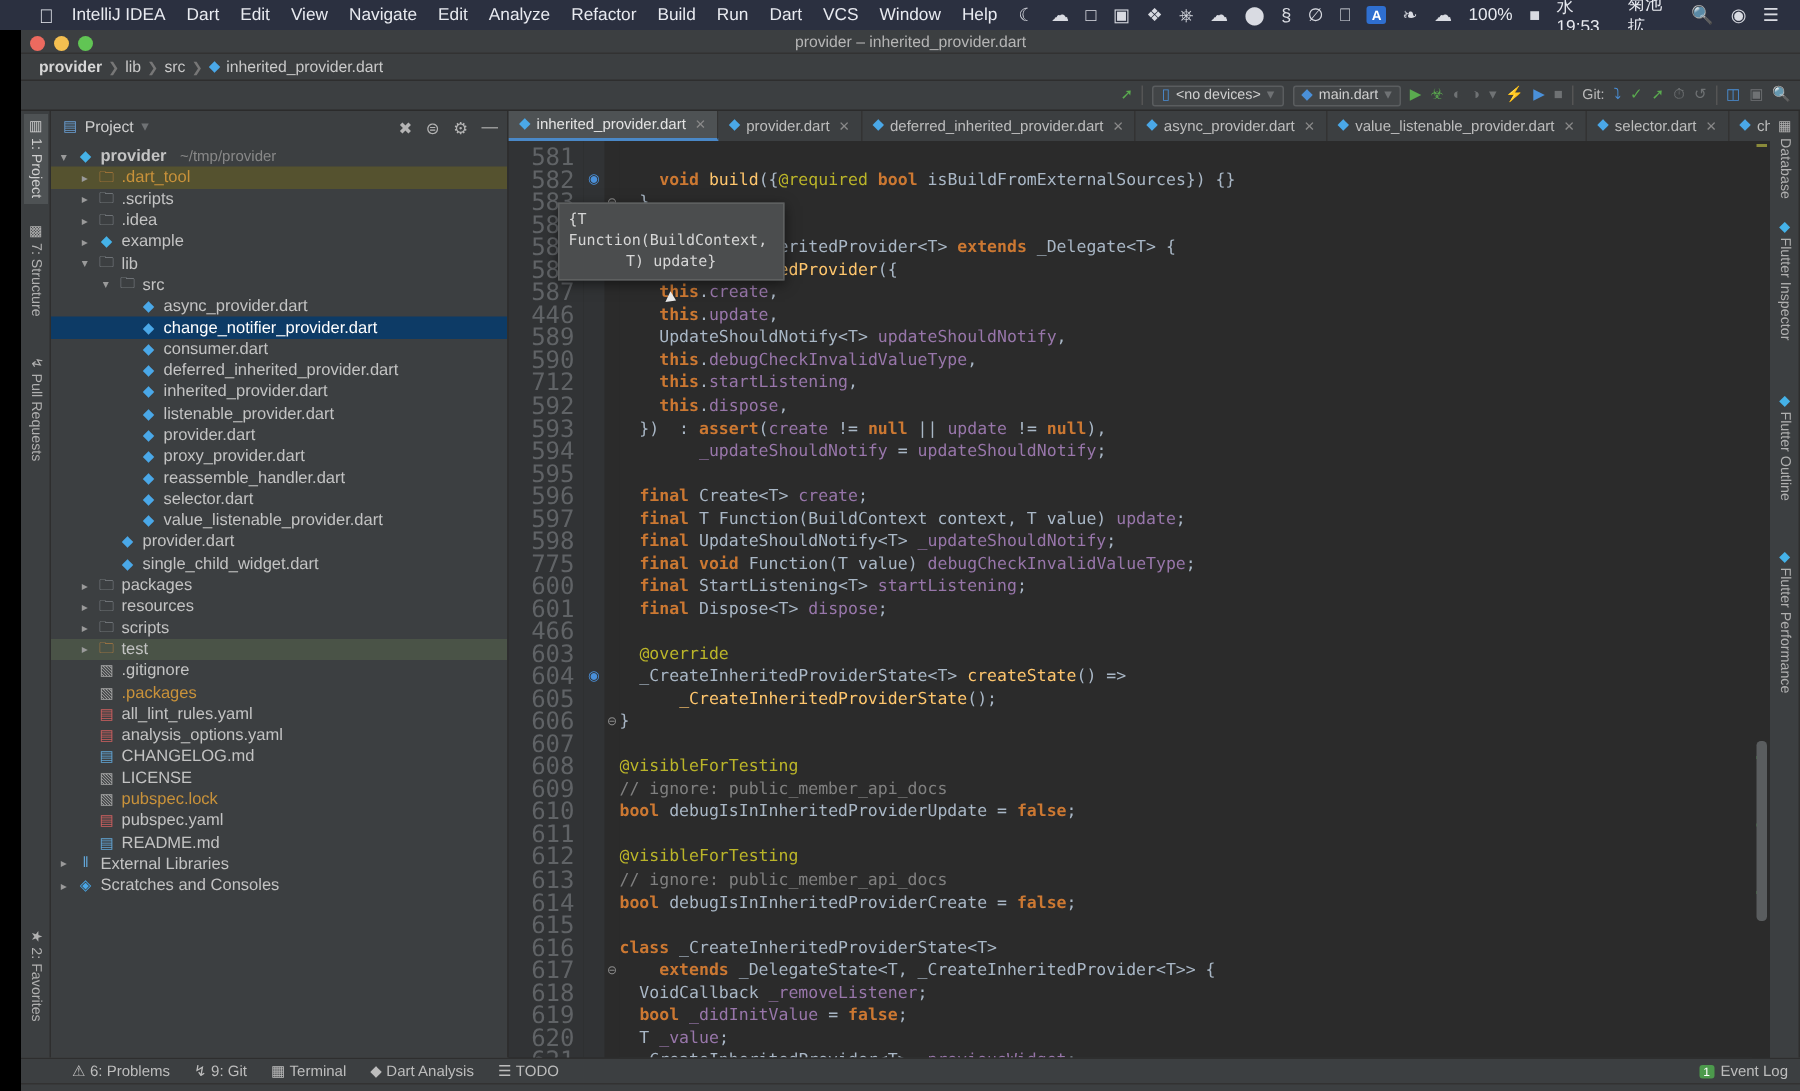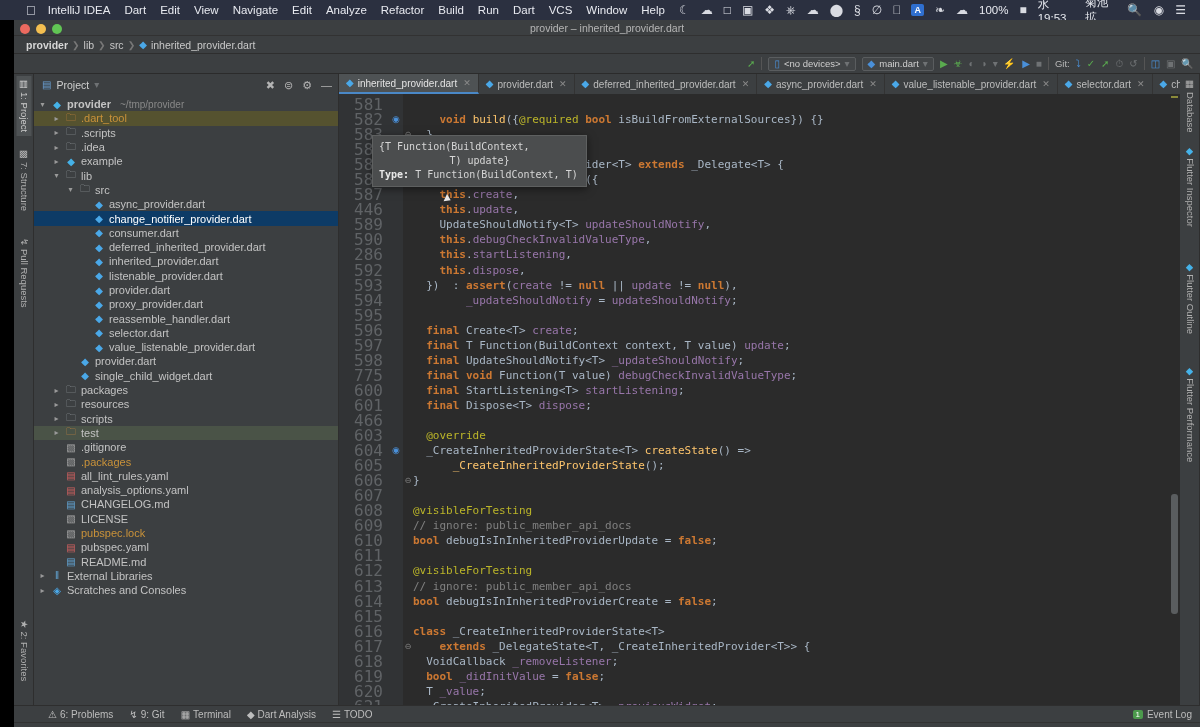--- a/index.html
+++ b/index.html
@@ -79,21 +79,21 @@
   .fold{width:10px;flex:none;background:#2b2b2b;padding-top:3px;}
   .fold div{height:15.05px;line-height:15.05px;font-size:8px;color:#8a8a8a;text-align:center;}
   .code{flex:1;padding-top:3px;font-family:"DejaVu Sans Mono",monospace;font-size:11px;white-space:pre;overflow:hidden;position:relative;}
   .code .ln{height:15.05px;line-height:15.05px;color:#a9b7c6;}
   .k{color:#cc7832;font-weight:bold;}
   .fn{color:#ffc66d;}
   .cm{color:#808080;}
   .an{color:#bbb529;}
   .fld{color:#9876aa;}
 
-  .tooltip{position:absolute;left:33px;top:41px;width:215px;background:#4b4d4e;border:1px solid #5e6060;box-shadow:0 2px 8px rgba(0,0,0,.5);padding:4px 6px;font-family:"DejaVu Sans Mono",monospace;font-size:10px;color:#d6d6d6;line-height:14px;z-index:5;}
+  .tooltip{position:absolute;left:33px;top:41px;width:151px;background:#4b4d4e;border:1px solid #5e6060;box-shadow:0 2px 8px rgba(0,0,0,.5);padding:4px 6px;font-family:"DejaVu Sans Mono",monospace;font-size:10px;color:#d6d6d6;line-height:14px;z-index:5;}
   .tooltip b{color:#e8e8e8;}
 
   .cursor-arrow{position:absolute;left:106px;top:101px;width:0;height:0;z-index:6;
     border-left:6px solid #e8e8e8;border-top:4px solid transparent;border-bottom:4px solid transparent;transform:rotate(25deg);}
 
   .scrollcol{width:12px;flex:none;background:#2b2b2b;position:relative;}
   .scrollcol .thumb{position:absolute;right:2px;width:7px;background:#5a5d5f;border-radius:3px;}
   .marks{position:absolute;right:2px;width:8px;}
   .mk{position:absolute;right:0;width:7px;height:2px;}
 
@@ -464,21 +464,21 @@
             <div>581</div>
             <div>582</div>
             <div>583</div>
             <div>584</div>
             <div>585</div>
             <div>586</div>
             <div>587</div>
             <div>446</div>
             <div>589</div>
             <div>590</div>
-            <div>286</div>
+            <div>712</div>
             <div>592</div>
             <div>593</div>
             <div>594</div>
             <div>595</div>
             <div>596</div>
             <div>597</div>
             <div>598</div>
             <div>775</div>
             <div>600</div>
             <div>601</div>
@@ -587,21 +587,20 @@
             <div></div>
             <div></div>
             <div></div>
             <div></div>
           </div>
         <div class="code" id="code"><div class="ln">&nbsp;</div><div class="ln">    <span class="k">void</span> <span class="fn">build</span>({<span class="an">@required</span> <span class="k">bool</span> isBuildFromExternalSources}) {}</div><div class="ln">  }</div><div class="ln">&nbsp;</div><div class="ln"><span class="k">class</span> _CreateInheritedProvider&lt;T&gt; <span class="k">extends</span> _Delegate&lt;T&gt; {</div><div class="ln">  <span class="fn">_CreateInheritedProvider</span>({</div><div class="ln">    <span class="k">this</span>.<span class="fld">create</span>,</div><div class="ln">    <span class="k">this</span>.<span class="fld">update</span>,</div><div class="ln">    UpdateShouldNotify&lt;T&gt; <span class="fld">updateShouldNotify</span>,</div><div class="ln">    <span class="k">this</span>.<span class="fld">debugCheckInvalidValueType</span>,</div><div class="ln">    <span class="k">this</span>.<span class="fld">startListening</span>,</div><div class="ln">    <span class="k">this</span>.<span class="fld">dispose</span>,</div><div class="ln">  })  : <span class="k">assert</span>(<span class="fld">create</span> != <span class="k">null</span> || <span class="fld">update</span> != <span class="k">null</span>),</div><div class="ln">        <span class="fld">_updateShouldNotify</span> = <span class="fld">updateShouldNotify</span>;</div><div class="ln">&nbsp;</div><div class="ln">  <span class="k">final</span> Create&lt;T&gt; <span class="fld">create</span>;</div><div class="ln">  <span class="k">final</span> T Function(BuildContext context, T value) <span class="fld">update</span>;</div><div class="ln">  <span class="k">final</span> UpdateShouldNotify&lt;T&gt; <span class="fld">_updateShouldNotify</span>;</div><div class="ln">  <span class="k">final</span> <span class="k">void</span> Function(T value) <span class="fld">debugCheckInvalidValueType</span>;</div><div class="ln">  <span class="k">final</span> StartListening&lt;T&gt; <span class="fld">startListening</span>;</div><div class="ln">  <span class="k">final</span> Dispose&lt;T&gt; <span class="fld">dispose</span>;</div><div class="ln">&nbsp;</div><div class="ln">  <span class="an">@override</span></div><div class="ln">  _CreateInheritedProviderState&lt;T&gt; <span class="fn">createState</span>() =&gt;</div><div class="ln">      <span class="fn">_CreateInheritedProviderState</span>();</div><div class="ln">}</div><div class="ln">&nbsp;</div><div class="ln"><span class="an">@visibleForTesting</span></div><div class="ln"><span class="cm">// ignore: public_member_api_docs</span></div><div class="ln"><span class="k">bool</span> debugIsInInheritedProviderUpdate = <span class="k">false</span>;</div><div class="ln">&nbsp;</div><div class="ln"><span class="an">@visibleForTesting</span></div><div class="ln"><span class="cm">// ignore: public_member_api_docs</span></div><div class="ln"><span class="k">bool</span> debugIsInInheritedProviderCreate = <span class="k">false</span>;</div><div class="ln">&nbsp;</div><div class="ln"><span class="k">class</span> _CreateInheritedProviderState&lt;T&gt;</div><div class="ln">    <span class="k">extends</span> _DelegateState&lt;T, _CreateInheritedProvider&lt;T&gt;&gt; {</div><div class="ln">  VoidCallback <span class="fld">_removeListener</span>;</div><div class="ln">  <span class="k">bool</span> <span class="fld">_didInitValue</span> = <span class="k">false</span>;</div><div class="ln">  T <span class="fld">_value</span>;</div><div class="ln">  _CreateInheritedProvider&lt;T&gt; <span class="fld">_previousWidget</span>;</div></div>
 
         <div class="tooltip">
           <div>{T Function(BuildContext,</div>
           <div style="text-align:center;">T) update}</div>
-          <div><b>Type:</b><span> T Function(BuildContext, T)</span></div>
         </div>
         <div class="cursor-arrow"></div>
 
         <div class="scrollcol">
           <div class="marks">
             <div class="mk" style="top:2px;background:#8a8a3a;"></div>
             <div class="mk" style="top:410px;background:#4a9a4a;"></div>
             <div class="mk" style="top:455px;background:#4a9a4a;"></div>
             <div class="mk" style="top:500px;background:#4a9a4a;"></div>
           </div>

